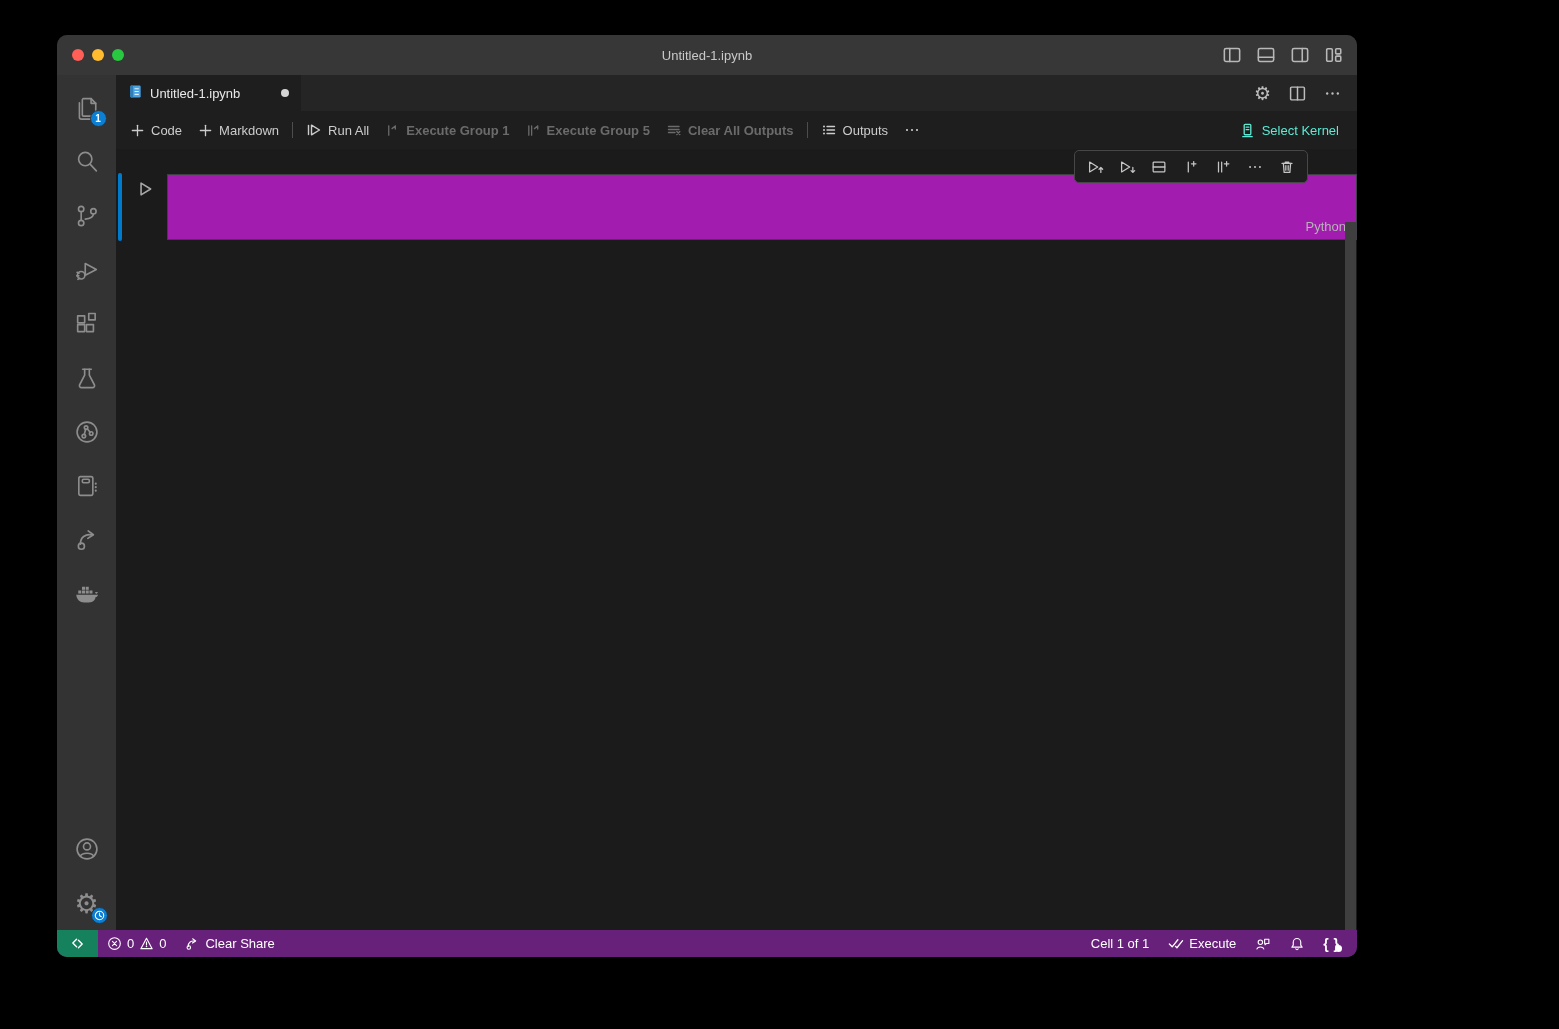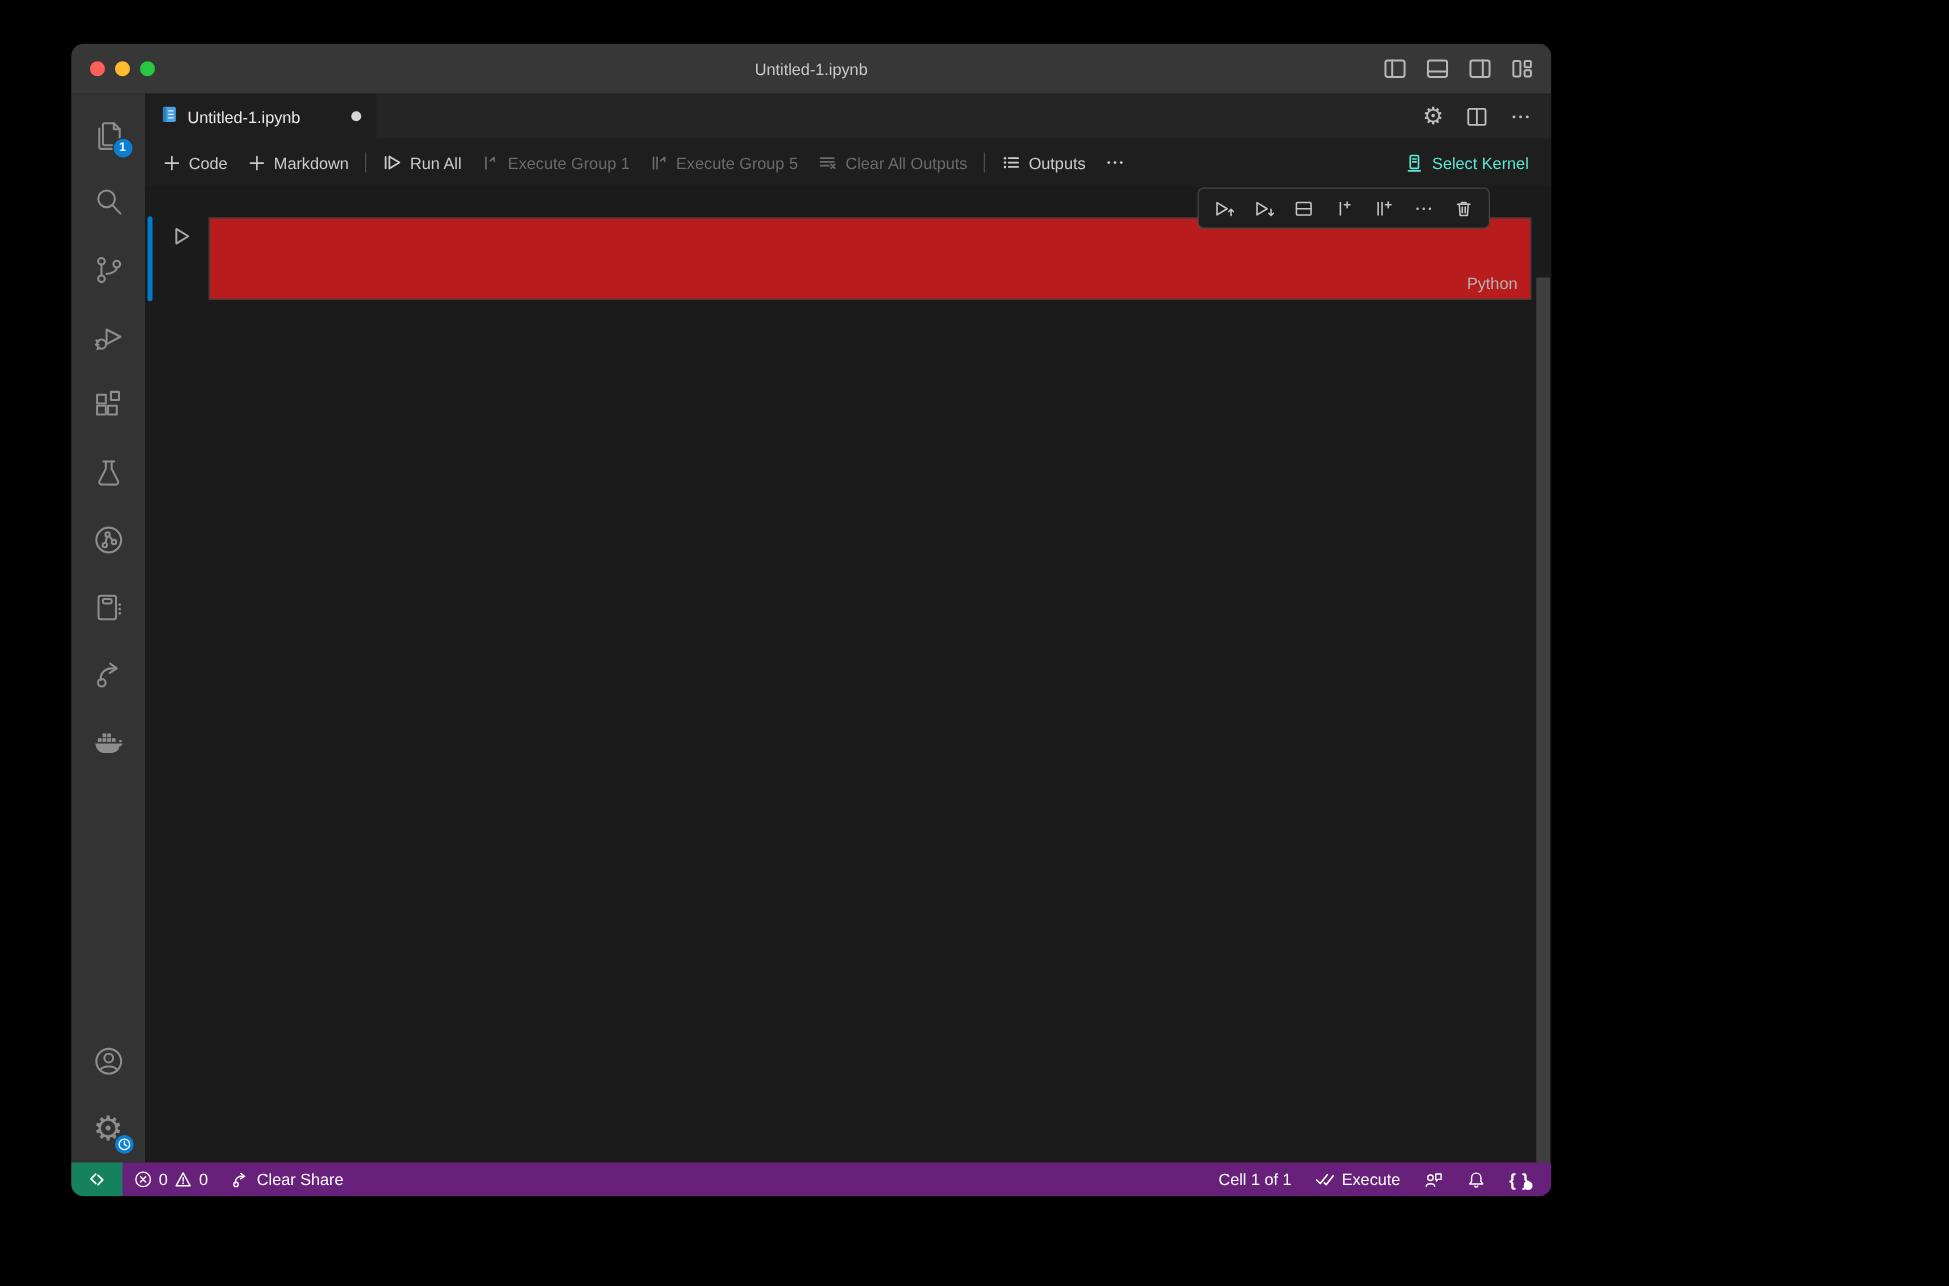--- a/index.html
+++ b/index.html
@@ -1,17 +1,17 @@
 <!DOCTYPE html>
 <html><head>
 <meta charset="utf-8">
 <style>
   * { box-sizing: border-box; margin: 0; padding: 0; }
   html,body { width:1559px; height:1029px; background:#000; font-family:"Liberation Sans", sans-serif; }
-  .window { position:absolute; left:57px; top:35px; width:1184px; height:922px;
+  .window { position:absolute; left:57px; top:35px; width:1300px; height:922px;
             background:#1e1e1e; border-radius:10px; overflow:hidden; }
 
   
   .titlebar { position:absolute; left:0; top:0; right:0; height:40px; background:#373737;
               display:flex; align-items:center; }
   .traffic { position:absolute; left:15px; top:14px; display:flex; gap:8px; }
   .tl { width:12px; height:12px; border-radius:50%; }
   .tl.red{ background:#ff5f57; } .tl.yellow{ background:#febc2e; } .tl.green{ background:#28c840; }
   .win-title { position:absolute; left:0; right:0; text-align:center; color:#c9c9c9; font-size:13px; }
   .layout-icons { position:absolute; right:14px; top:0; height:40px; display:flex; align-items:center; gap:16px; color:#b8b8b8; }
@@ -38,28 +38,28 @@
   .tab { width:185px; background:#1e1e1e; display:flex; align-items:center; gap:7px; padding:0 12px;
          color:#e8e8e8; font-size:13px; cursor:pointer; }
   .tab-label { white-space:nowrap; }
   .mod-dot { width:8px; height:8px; border-radius:50%; background:#d6d6d6; margin-left:auto; }
   .tab-actions { margin-left:auto; display:flex; align-items:center; gap:18px; padding-right:16px; color:#bdbdbd; }
   .tab-actions .gear-glyph { font-size:19px; }
 
   .nbtoolbar { position:absolute; left:0; top:36px; right:0; height:38px; background:#1e1e1e;
                display:flex; align-items:center; padding-left:6px; font-size:13px; color:#cccccc; }
   .tb-item { display:flex; align-items:center; gap:6px; padding:0 8px; height:26px; border-radius:4px; cursor:pointer; white-space:nowrap; }
-  .tb-item.disabled { color:#6b6b6b; cursor:default; }
+  .tb-item.disabled { color:#6b6b6b; cursor:default;font-weight:bold; }
   .tb-sep { width:1px; height:16px; background:#4d4d4d; margin:0 5px; }
   .tb-kernel { margin-left:auto; display:flex; align-items:center; gap:6px; padding-right:18px; color:#5eead4; cursor:pointer; }
 
   .nbbody { position:absolute; left:0; top:74px; right:0; bottom:0; background:#1b1b1b; }
   .cell-focus-bar { position:absolute; left:2px; top:24px; width:4px; height:68px; background:#007acc; border-radius:2px; }
   .run-cell { position:absolute; left:20px; top:31px; color:#a8a8a8; cursor:pointer; }
-  .cell-box { position:absolute; left:51px; top:25px; right:16px; height:66px; background:#b91c1c;
+  .cell-box { position:absolute; left:51px; top:25px; right:0; height:66px; background:#a21caf;
               border:1px solid #3f3f46; }
   .cell-lang { position:absolute; right:10px; bottom:5px; color:#b4b4b4; font-size:13px; cursor:pointer; }
   .cell-toolbar { position:absolute; right:49px; top:1px; height:33px; background:#1e1e1e;
                   border:1px solid #474747; border-radius:5px; display:flex; align-items:center;
                   padding:0 6px; gap:4px; color:#c5c5c5; z-index:5; }
   .ct-btn { width:28px; height:26px; display:flex; align-items:center; justify-content:center; border-radius:4px; cursor:pointer; }
   .vscroll { position:absolute; right:1px; top:73px; width:11px; height:739px; background:#3f3f3f; cursor:pointer; }
 
   
   .statusbar { position:absolute; left:0; right:0; bottom:0; height:27px; background:#68217a;

